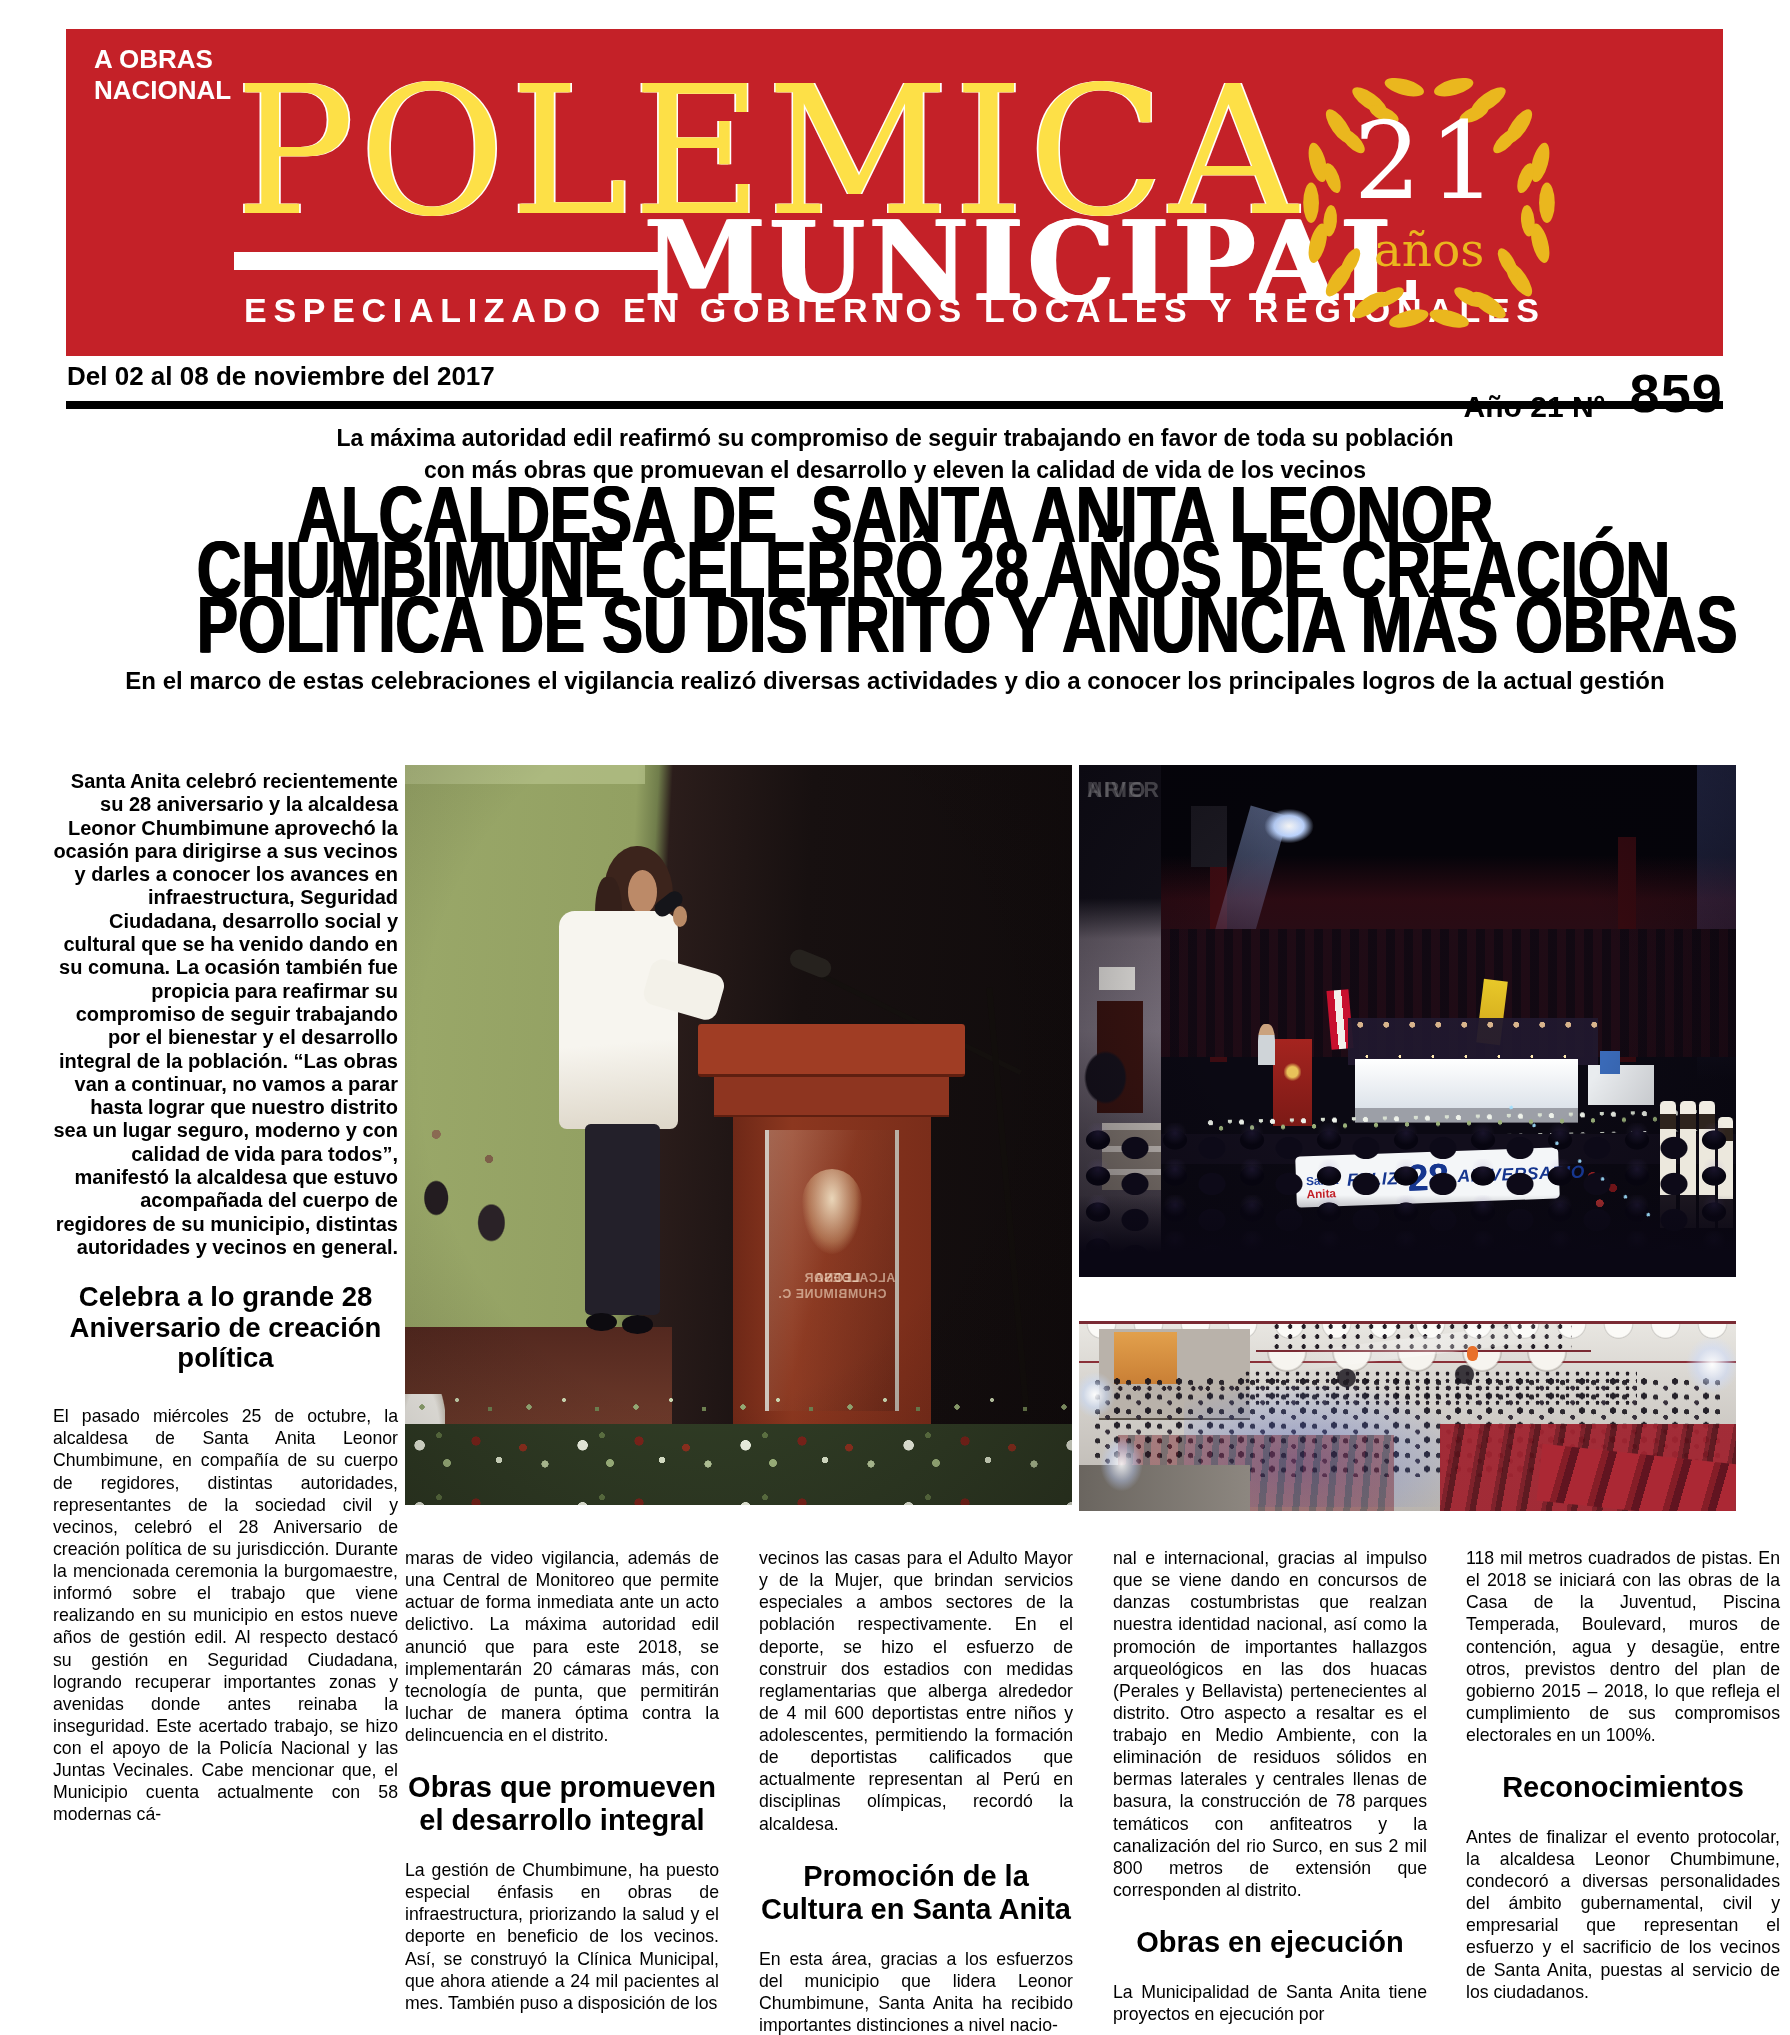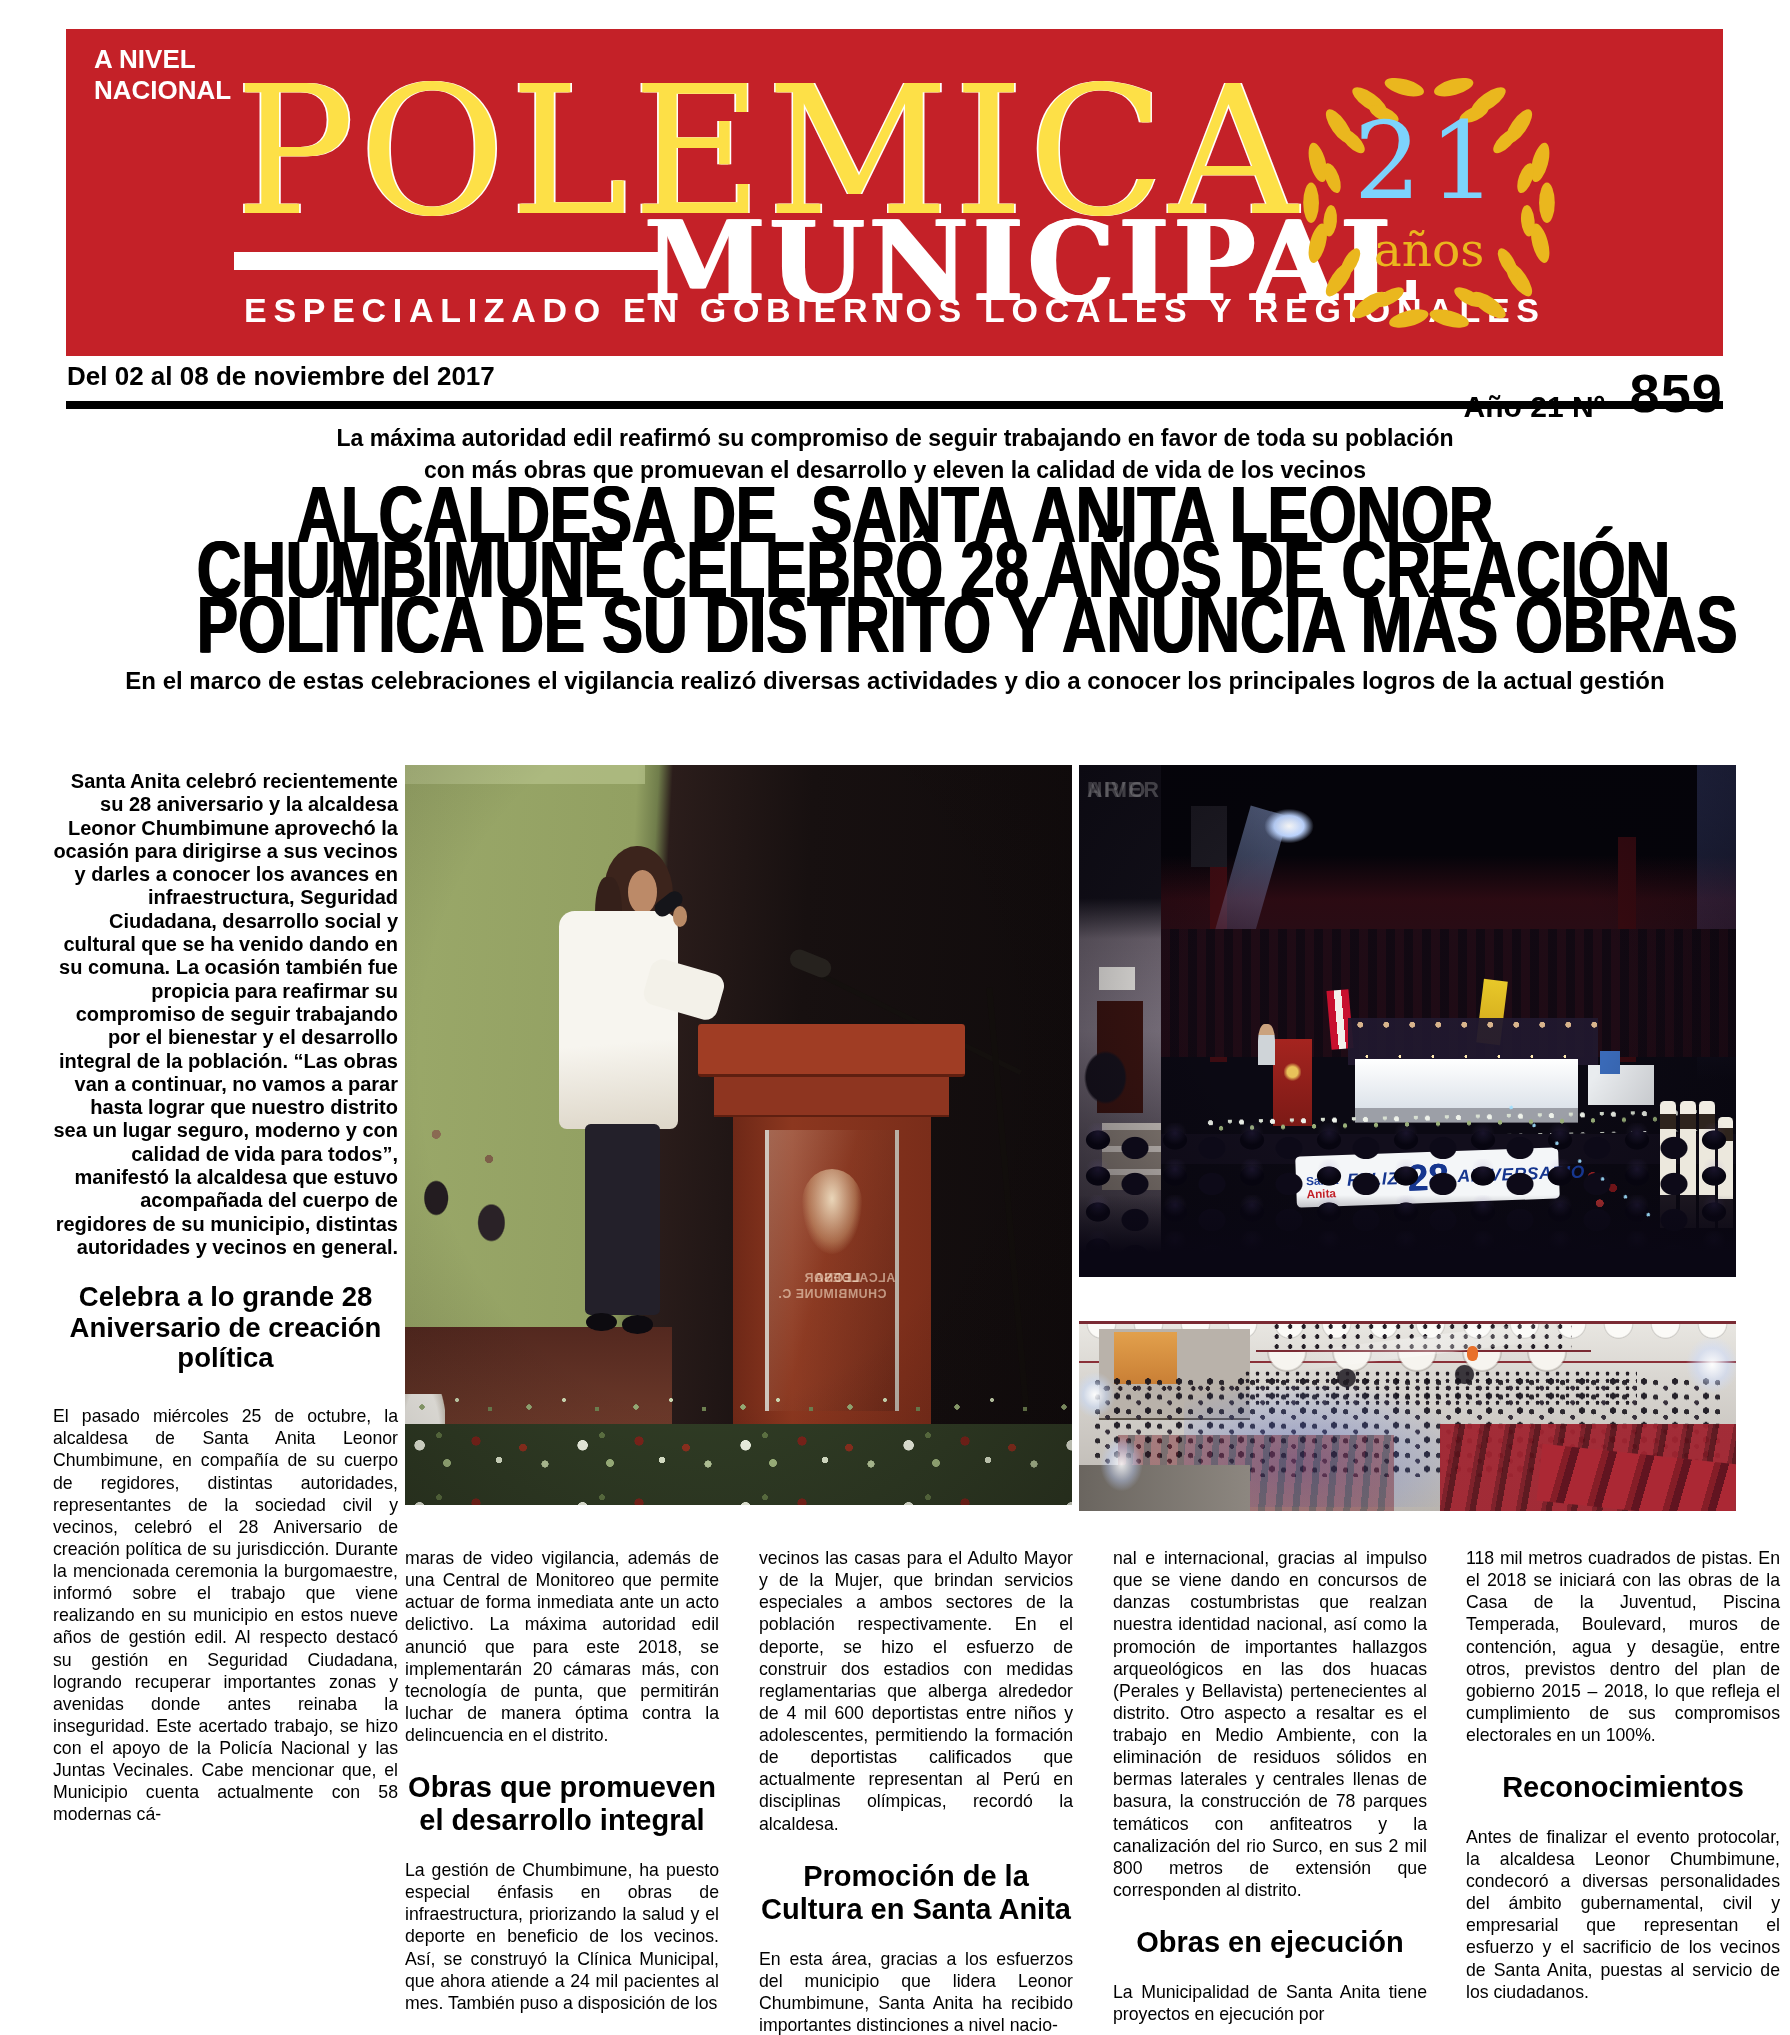--- a/index.html
+++ b/index.html
@@ -13,21 +13,21 @@
   .m-title1{position:absolute;left:169px;top:34px;color:#fde047;font-family:"DejaVu Serif",serif;font-weight:normal;
             font-size:178px;line-height:1;letter-spacing:4.5px;white-space:pre;
             text-shadow:1.7px 0 0 #fff,-1.7px 0 0 #fff;}
   .m-title2{position:absolute;left:578px;top:178px;color:#fff;font-family:"DejaVu Serif",serif;font-weight:bold;
             font-size:110px;line-height:1;letter-spacing:3.4px;white-space:pre;
             text-shadow:1.1px 0 0 #fff,-1.1px 0 0 #fff;}
   .m-bar{position:absolute;left:168px;top:223px;width:432px;height:18px;background:#fff;}
   .m-sub{position:absolute;left:178px;top:262px;color:#fff;font-weight:bold;font-size:34px;letter-spacing:6.7px;white-space:pre;}
   .wreath{position:absolute;left:1217px;top:47px;width:292px;height:266px;}
   .wreath svg{position:absolute;left:0;top:0;width:100%;height:100%;}
-  .w-num{position:absolute;left:0;right:0;top:33px;text-align:center;color:#7dd3fc;
+  .w-num{position:absolute;left:0;right:0;top:33px;text-align:center;color:#ffffff;
          font-family:"DejaVu Serif",serif;font-size:106px;line-height:1;letter-spacing:7.9px;}
   .w-lbl{position:absolute;left:0;right:0;top:150px;text-align:center;color:#eab71e;
          font-family:"DejaVu Serif",serif;font-size:47px;line-height:1;}
 
   
   .date-left{position:absolute;left:67px;top:361px;font-weight:bold;font-size:26px;}
   .date-right{position:absolute;right:67px;top:346px;display:flex;align-items:flex-end;gap:25px;margin-top:16px;}
   .date-right .pfx{font-weight:bold;font-size:30px;}
   .date-right .num{font-weight:bold;font-size:54px;letter-spacing:1.1px;}
   .rule{position:absolute;left:66px;top:401px;width:1657px;height:8.4px;background:#000;}
@@ -229,21 +229,21 @@
       background:linear-gradient(90deg,transparent,rgba(255,255,255,.35) 50%,transparent);}
   .p3-vest{left:59%;top:13%;width:1.8%;height:8%;background:#e8702a;border-radius:40%;}
 </style>
 </head>
 <body>
 
 <div class="page" data-interactable="false">
 
   <header class="masthead" data-interactable="false">
     <div class="tagline" data-interactable="false">
-      <div data-interactable="false">A NIVEL</div>
+      <div data-interactable="false">A OBRAS</div>
       <div data-interactable="false">NACIONAL</div>
     </div>
     <div class="m-title1" data-interactable="false">POLEMICA</div>
     <div class="m-title2" data-interactable="false">MUNICIPAL</div>
     <div class="m-bar" data-interactable="false"></div>
     <div class="m-sub" data-interactable="false">ESPECIALIZADO EN GOBIERNOS LOCALES Y REGIONALES</div>
 
     <div class="wreath" data-interactable="false">
       <svg viewBox="0 0 260 235" data-interactable="false">
         <defs>

